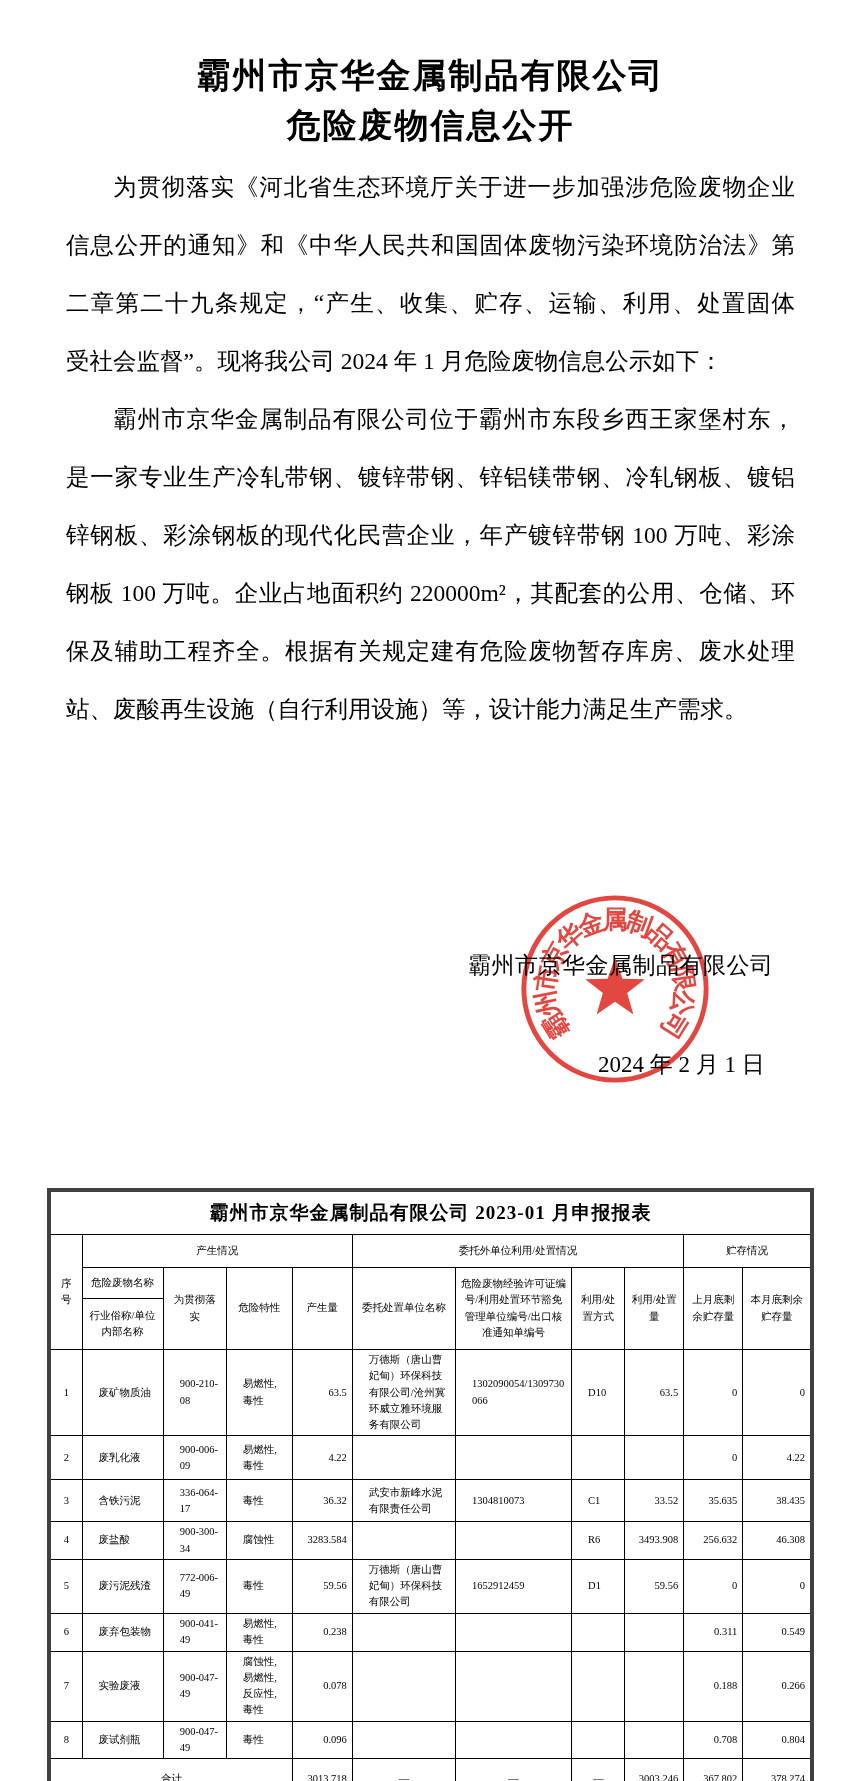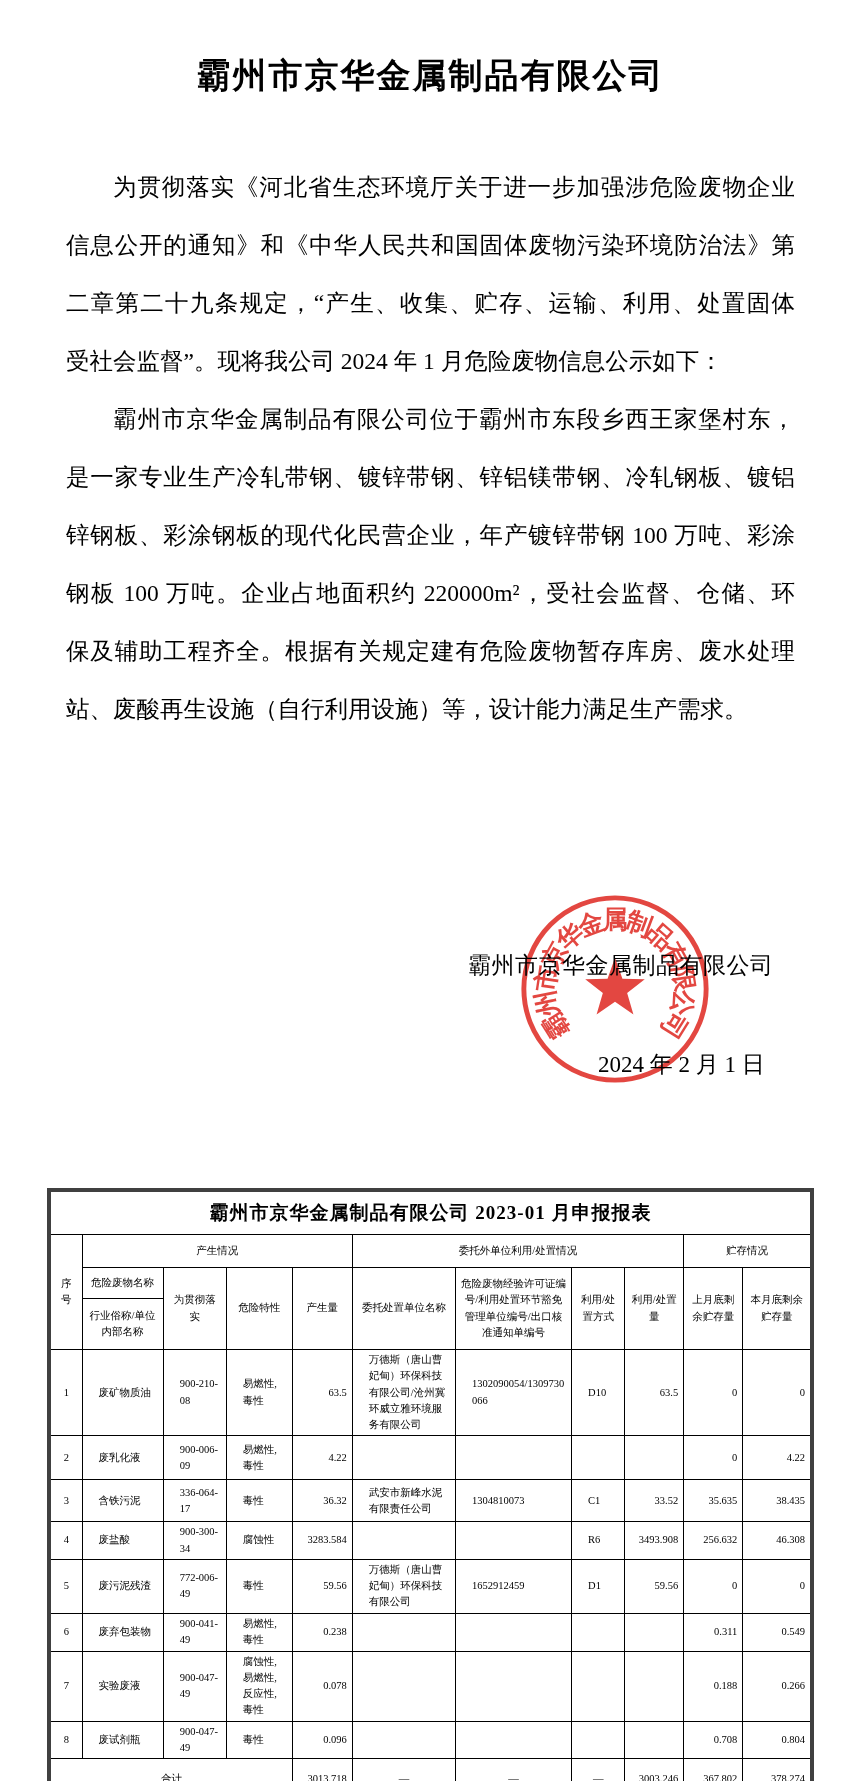--- a/index.html
+++ b/index.html
@@ -84,30 +84,31 @@
   .decl-table td.c-right{text-align:right;}
   .decl-table td.c-left{text-align:left;padding-left:16px;}
   .decl-table tr.total-row td{height:36px;border-radius:15px;}
 </style>
 </head>
 <body>
 
 <div class="page">
 
   <div class="doc-title t1">霸州市京华金属制品有限公司</div>
+  <div class="doc-title t2">危险废物信息公开</div>
 
   <div class="doc-body" id="doc-body">
       <div class="line indent fill">为贯彻落实《河北省生态环境厅关于进一步加强涉危险废物企业</div>
       <div class="line fill">信息公开的通知》和《中华人民共和国固体废物污染环境防治法》第</div>
       <div class="line fill">二章第二十九条规定，“产生、收集、贮存、运输、利用、处置固体</div>
       <div class="line">受社会监督”。现将我公司 2024 年 1 月危险废物信息公示如下：</div>
       <div class="line indent fill">霸州市京华金属制品有限公司位于霸州市东段乡西王家堡村东，</div>
       <div class="line fill">是一家专业生产冷轧带钢、镀锌带钢、锌铝镁带钢、冷轧钢板、镀铝</div>
       <div class="line fill">锌钢板、彩涂钢板的现代化民营企业，年产镀锌带钢 100 万吨、彩涂</div>
-      <div class="line fill">钢板 100 万吨。企业占地面积约 220000m²，受社会监督、仓储、环</div>
+      <div class="line fill">钢板 100 万吨。企业占地面积约 220000m²，其配套的公用、仓储、环</div>
       <div class="line fill">保及辅助工程齐全。根据有关规定建有危险废物暂存库房、废水处理</div>
       <div class="line">站、废酸再生设施（自行利用设施）等，设计能力满足生产需求。</div>
     </div>
 
   <div class="sig-company">霸州市京华金属制品有限公司</div>
   <div class="sig-date">2024 年 2 月 1 日</div>
 
   <svg class="seal" id="seal-svg" viewBox="0 0 200 200" aria-hidden="true">
     <circle id="seal-ring" cx="100" cy="100" r="93" fill="none" stroke-width="5" stroke="#e0332c"></circle>
     <polygon id="seal-star" points="100,68 107.6,89.5 130.4,90.1 112.4,104 118.8,125.9 100,113 81.2,125.9 87.6,104 69.6,90.1 92.4,89.5" fill="#e0332c"></polygon>

